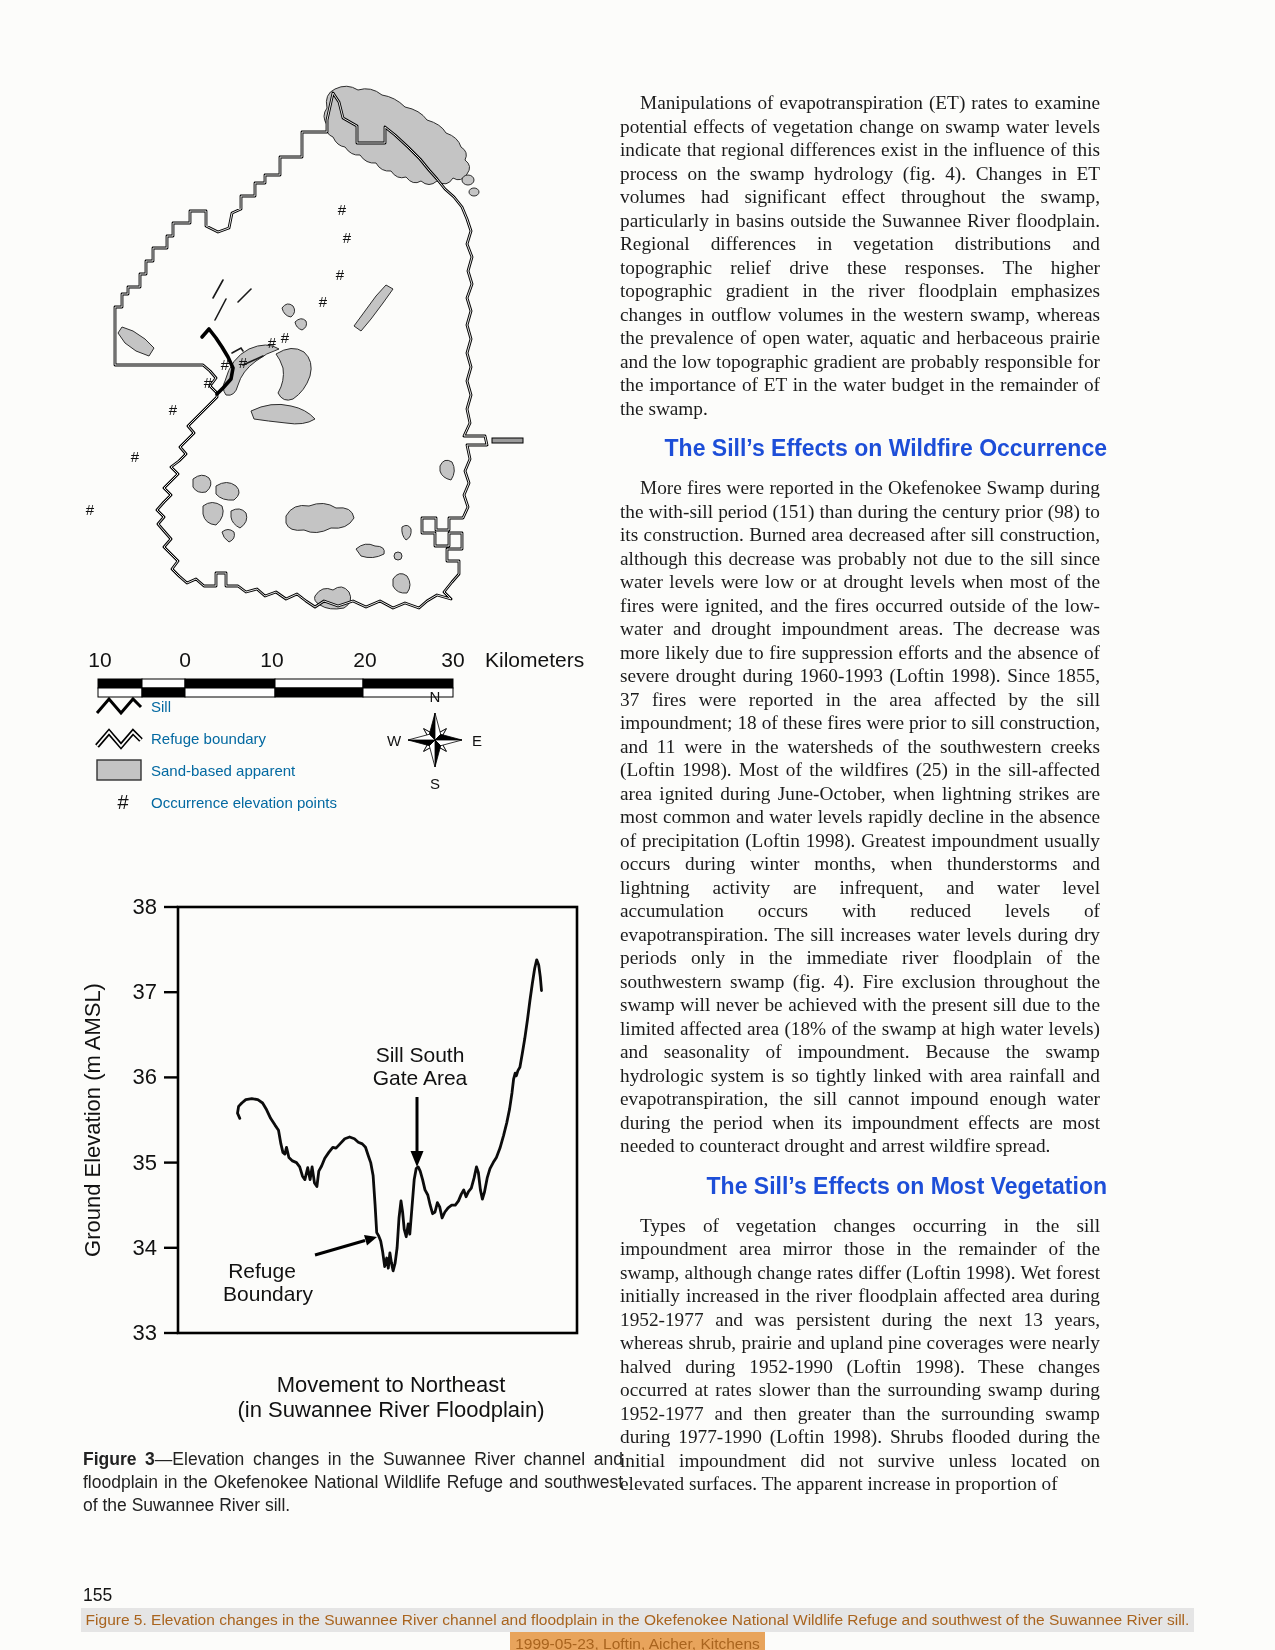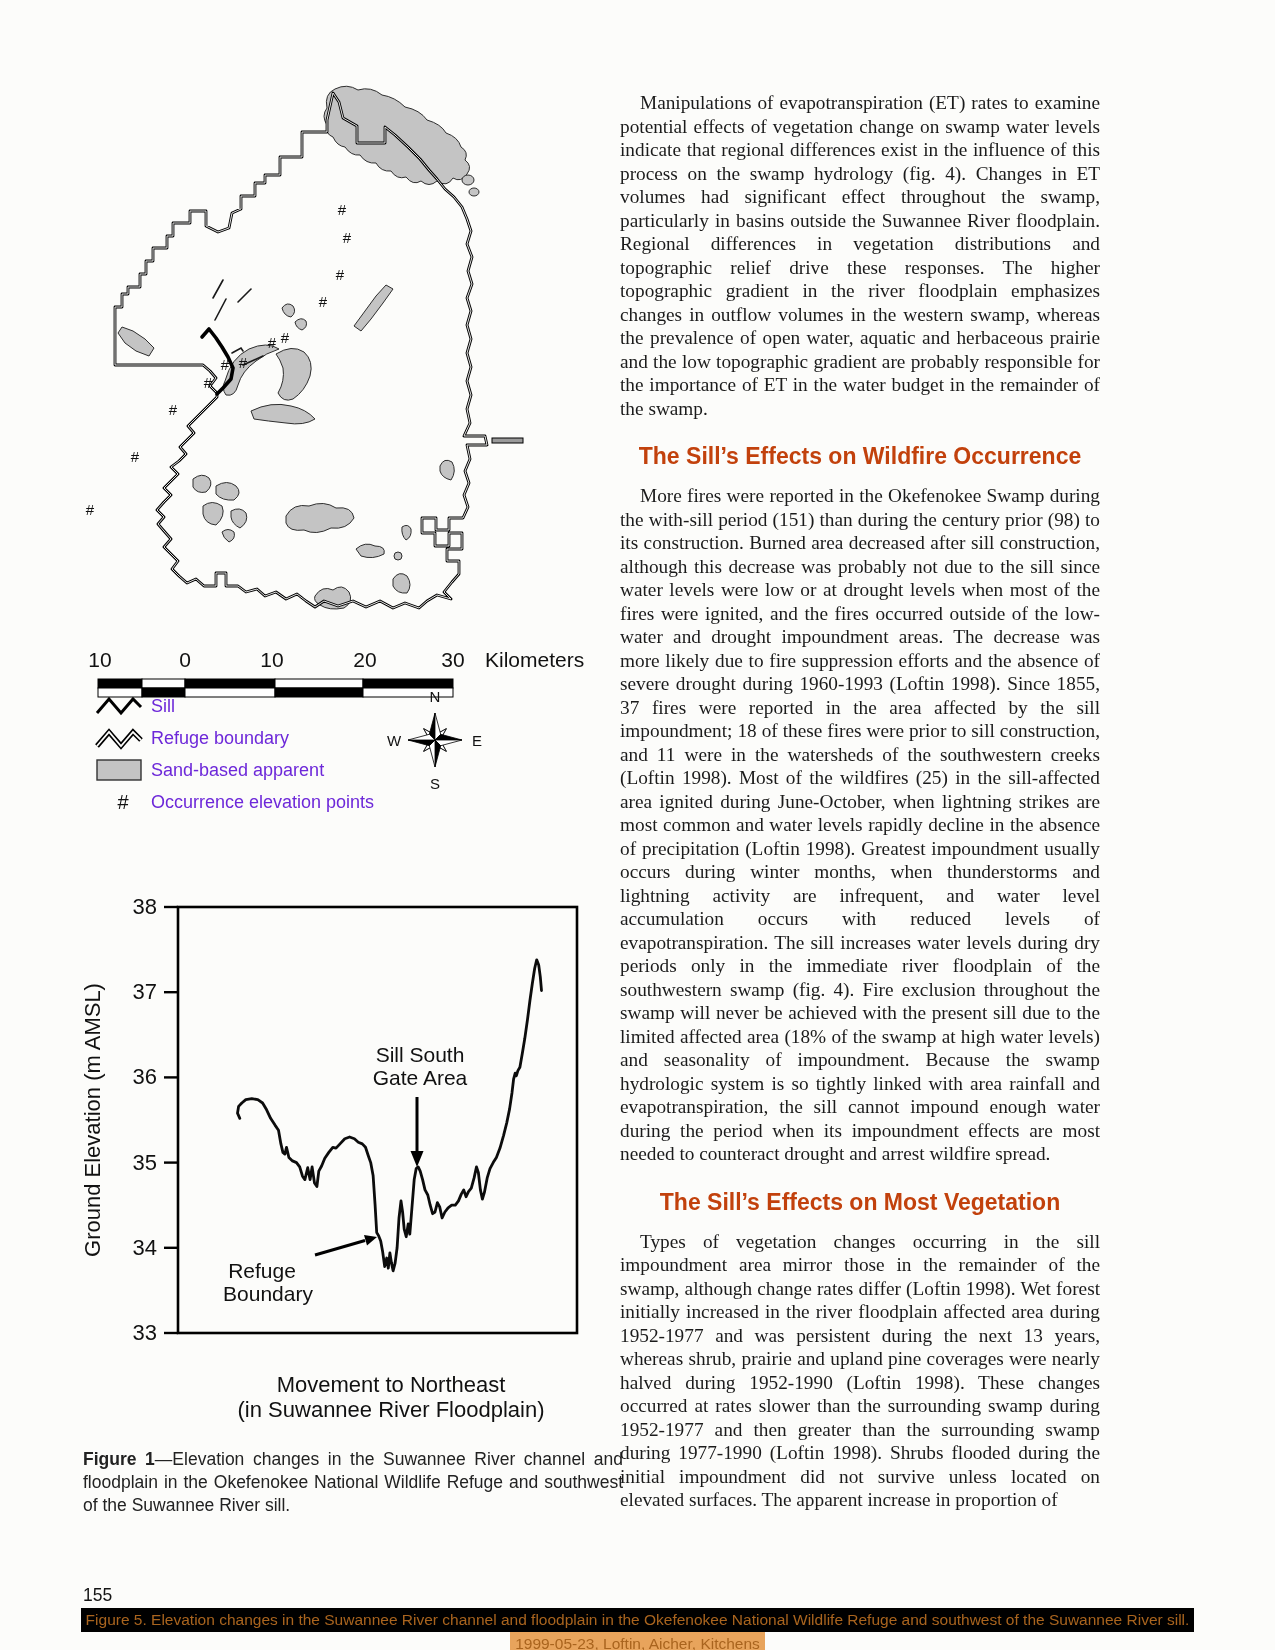--- a/index.html
+++ b/index.html
@@ -13,21 +13,21 @@
   .creek{fill:none;stroke:#1a1a1a;stroke-width:1.6;stroke-linecap:round;}
   .sill-line{fill:none;stroke:#000;stroke-width:3.6;stroke-linejoin:round;stroke-linecap:round;}
   .hash{font:15px "Liberation Sans",sans-serif;fill:#111;text-anchor:middle;}
   .scalebar-svg{position:absolute;left:75px;top:645px;}
   .sb-num{font:21px "Liberation Sans",sans-serif;fill:#111;text-anchor:middle;}
   .sb-unit{font:21px "Liberation Sans",sans-serif;fill:#111;}
   .sb-seg{stroke:#000;stroke-width:1;}
   .legend{position:absolute;left:95px;top:690px;width:300px;}
   .legend-row{display:flex;align-items:center;height:32px;}
   .legend-sym{width:56px;flex:0 0 56px;display:flex;align-items:center;}
-  .legend-label{font-size:18px;color:#6d28d9;}
+  .legend-label{font-size:15px;color:#0369a1;}
   .legend-hash{font-size:20px;width:56px;flex:0 0 56px;text-align:center;color:#111;}
   .compass-svg{position:absolute;left:385px;top:688px;}
   .cp-letter{font:15px "Liberation Sans",sans-serif;fill:#111;text-anchor:middle;}
   .cp-black{fill:#000;stroke:#000;stroke-width:0.8;}
   .cp-white{fill:#fff;stroke:#000;stroke-width:0.8;}
   .chart-svg{position:absolute;left:75px;top:855px;}
   .axis{fill:none;stroke:#000;stroke-width:2.6;}
   .tick{stroke:#000;stroke-width:2.4;}
   .ticklab{font:22px "Liberation Sans",sans-serif;fill:#111;text-anchor:end;}
   .axtitle{font:22px "Liberation Sans",sans-serif;fill:#111;text-anchor:middle;}
@@ -37,21 +37,21 @@
   .arrowhead{fill:#000;stroke:none;}
   .fig-caption{position:absolute;left:83px;top:1448px;width:540px;
                font-size:17.5px;line-height:23px;color:#222;text-align:justify;}
   .fig-caption b{font-weight:bold;}
   
   .right-col{position:absolute;left:613px;top:84px;width:494px;
              font-family:"Liberation Serif",serif;font-size:19.3px;line-height:23.5px;
              text-align:justify;color:#1b1b1b;}
   .right-col p{margin:7px;text-indent:20px;}
   .sec-heading{font-family:"Liberation Sans",sans-serif;font-weight:bold;font-size:23px;
-               line-height:28px;color:#c2410c;margin:22px 0 14px 0;text-align:center;text-indent:0;}
+               line-height:28px;color:#1d4ed8;margin:14px 0 14px 0;text-align:right;text-indent:0;}
   
   .footer{position:absolute;left:83px;top:1585px;width:1109px;display:flex;
           justify-content:space-between;font-size:17.5px;color:#151515;}
   
   .annot-bar{position:absolute;left:0;top:1608px;width:1275px;text-align:center;
              font-size:15.5px;line-height:22px;}
   .annot-bar .hl{display:inline-block;padding:1px 5px;}
 </style>
 </head>
 <body>
@@ -247,33 +247,33 @@
       <text class="anno" x="193" y="446">Boundary</text>
       <line class="arrow" x1="240" y1="400" x2="290" y2="385.5"></line>
       <polygon class="arrowhead" points="302,382 292,390.6 289,380"></polygon>
     </g>
 
     <text class="axtitle" x="316" y="537">Movement to Northeast</text>
     <text class="axtitle" x="316" y="562">(in Suwannee River Floodplain)</text>
   </svg>
 
   <div class="fig-caption">
-    <b>Figure 1</b><span>—Elevation changes in the Suwannee River channel and floodplain in the Okefenokee National Wildlife Refuge and southwest of the Suwannee River sill.</span>
+    <b>Figure 3</b><span>—Elevation changes in the Suwannee River channel and floodplain in the Okefenokee National Wildlife Refuge and southwest of the Suwannee River sill.</span>
   </div>
 
   <div class="right-col">
     <p>Manipulations of evapotranspiration (ET) rates to examine potential effects of vegetation change on swamp water levels indicate that regional differences exist in the influence of this process on the swamp hydrology (fig. 4). Changes in ET volumes had significant effect throughout the swamp, particularly in basins outside the Suwannee River floodplain. Regional differences in vegetation distributions and topographic relief drive these responses. The higher topographic gradient in the river floodplain emphasizes changes in outflow volumes in the western swamp, whereas the prevalence of open water, aquatic and herbaceous prairie and the low topographic gradient are probably responsible for the importance of ET in the water budget in the remainder of the swamp.</p>
     <h2 class="sec-heading">The Sill’s Effects on Wildfire Occurrence</h2>
     <p>More fires were reported in the Okefenokee Swamp during the with-sill period (151) than during the century prior (98) to its construction. Burned area decreased after sill construction, although this decrease was probably not due to the sill since water levels were low or at drought levels when most of the fires were ignited, and the fires occurred outside of the low-water and drought impoundment areas. The decrease was more likely due to fire suppression efforts and the absence of severe drought during 1960-1993 (Loftin 1998). Since 1855, 37 fires were reported in the area affected by the sill impoundment; 18 of these fires were prior to sill construction, and 11 were in the watersheds of the southwestern creeks (Loftin 1998). Most of the wildfires (25) in the sill-affected area ignited during June-October, when lightning strikes are most common and water levels rapidly decline in the absence of precipitation (Loftin 1998). Greatest impoundment usually occurs during winter months, when thunderstorms and lightning activity are infrequent, and water level accumulation occurs with reduced levels of evapotranspiration. The sill increases water levels during dry periods only in the immediate river floodplain of the southwestern swamp (fig. 4). Fire exclusion throughout the swamp will never be achieved with the present sill due to the limited affected area (18% of the swamp at high water levels) and seasonality of impoundment. Because the swamp hydrologic system is so tightly linked with area rainfall and evapotranspiration, the sill cannot impound enough water during the period when its impoundment effects are most needed to counteract drought and arrest wildfire spread.</p>
     <h2 class="sec-heading">The Sill’s Effects on Most Vegetation</h2>
     <p>Types of vegetation changes occurring in the sill impoundment area mirror those in the remainder of the swamp, although change rates differ (Loftin 1998). Wet forest initially increased in the river floodplain affected area during 1952-1977 and was persistent during the next 13 years, whereas shrub, prairie and upland pine coverages were nearly halved during 1952-1990 (Loftin 1998). These changes occurred at rates slower than the surrounding swamp during 1952-1977 and then greater than the surrounding swamp during 1977-1990 (Loftin 1998). Shrubs flooded during the initial impoundment did not survive unless located on elevated surfaces. The apparent increase in proportion of</p>
   </div>
 
   <div class="footer">
     <span>155</span>
   </div>
 
   <div class="annot-bar">
-    <span class="hl" id="hl1" style="background: #000000; color: rgb(169, 100, 30);">Figure 5. Elevation changes in the Suwannee River channel and floodplain in the Okefenokee National Wildlife Refuge and southwest of the Suwannee River sill.</span><br>
+    <span class="hl" id="hl1" style="background: #e5e5e5; color: rgb(169, 100, 30);">Figure 5. Elevation changes in the Suwannee River channel and floodplain in the Okefenokee National Wildlife Refuge and southwest of the Suwannee River sill.</span><br>
     <span class="hl" id="hl2" style="background: rgb(232, 164, 92); color: rgb(169, 100, 30);">1999-05-23, Loftin, Aicher, Kitchens</span>
   </div>
 
 </div>
 
 </body></html>

